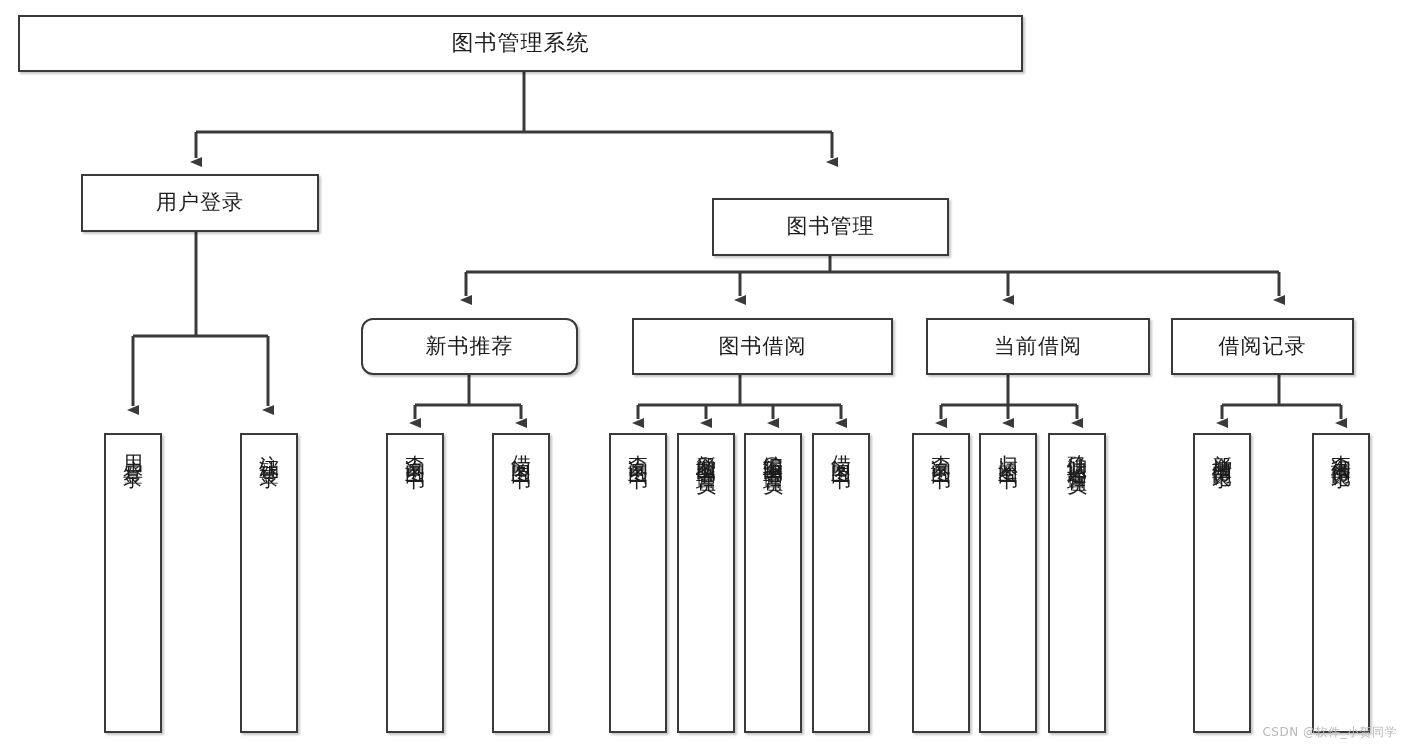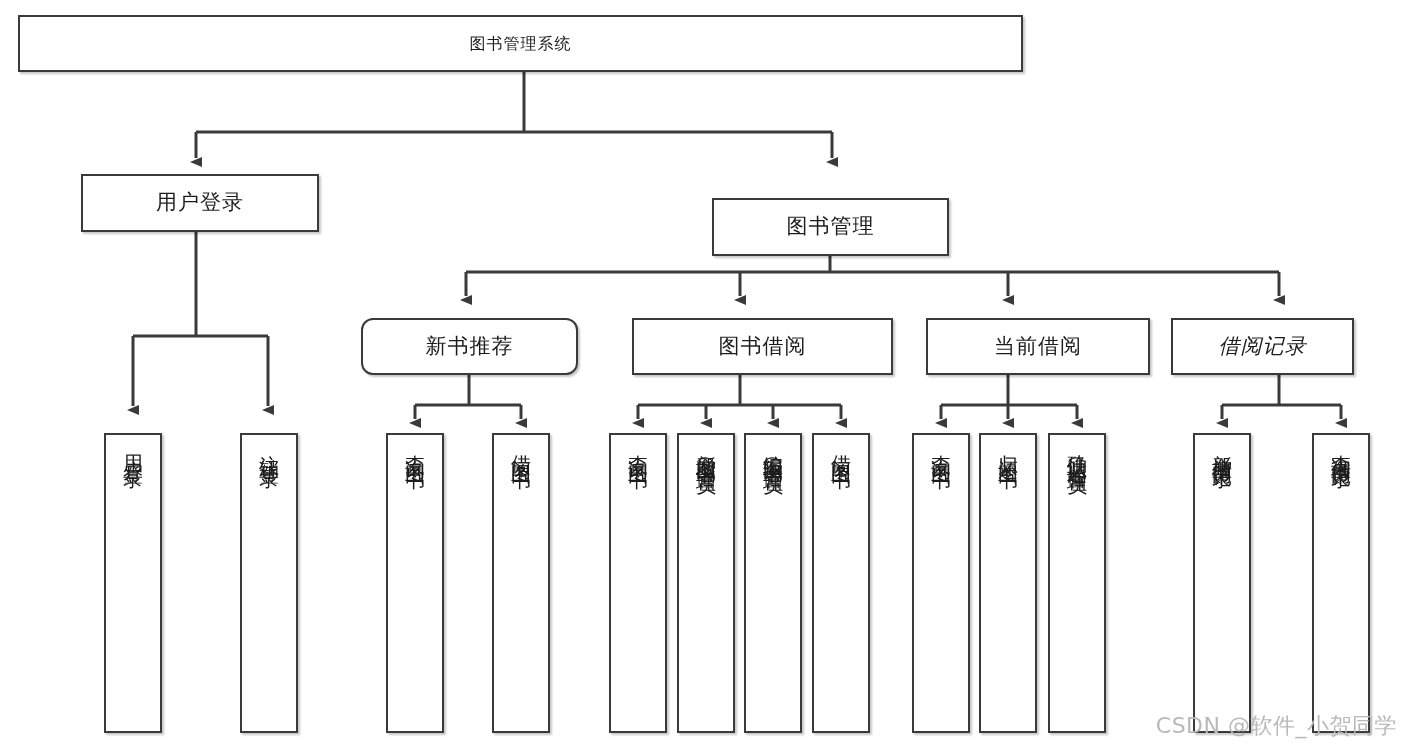--- a/index.html
+++ b/index.html
@@ -36,21 +36,21 @@
     align-items: center;
     justify-content: center;
     color: #1c1c1c;
   }
   .node.horizontal {
     font-size: 21px;
     line-height: 1.2;
     letter-spacing: 1px;
   }
   .node.root {
-    font-size: 16px;
+    font-size: 22px;
   }
   .node.vertical {
     align-items: flex-start;
     justify-content: center;
     padding-top: 4px;
   }
   .node.vertical .label {
     writing-mode: vertical-rl;
     text-orientation: upright;
     font-size: 20px;
@@ -58,21 +58,21 @@
     line-height: 1.05;
     white-space: nowrap;
   }
   .node.vertical.tall-text .label {
     letter-spacing: 3px;
   }
   .watermark {
     position: absolute;
     right: 8px;
     bottom: 6px;
-    font-size: 22px;
+    font-size: 12px;
     color: #b9b9b9;
     letter-spacing: 0.5px;
     white-space: nowrap;
   }
 </style>
 </head>
 <body>
 
 <div id="diagram-root">
 
@@ -139,21 +139,21 @@
 
   <div class="node horizontal" style="left:361px; top:318px; width:217px; height:57px;border-radius:12px;">
     <span class="label">新书推荐</span>
   </div>
   <div class="node horizontal" style="left:632px; top:318px; width:261px; height:57px;">
     <span class="label">图书借阅</span>
   </div>
   <div class="node horizontal" style="left:926px; top:318px; width:224px; height:57px;">
     <span class="label">当前借阅</span>
   </div>
-  <div class="node horizontal" style="left:1171px; top:318px; width:183px; height:57px;font-style:italic;">
+  <div class="node horizontal" style="left:1171px; top:318px; width:183px; height:57px;">
     <span class="label">借阅记录</span>
   </div>
 
   <div class="node vertical" style="left:104px; top:433px; width:58px; height:300px;">
     <span class="label">用户登录</span>
   </div>
   <div class="node vertical" style="left:240px; top:433px; width:58px; height:300px;">
     <span class="label">注销登录</span>
   </div>
 

